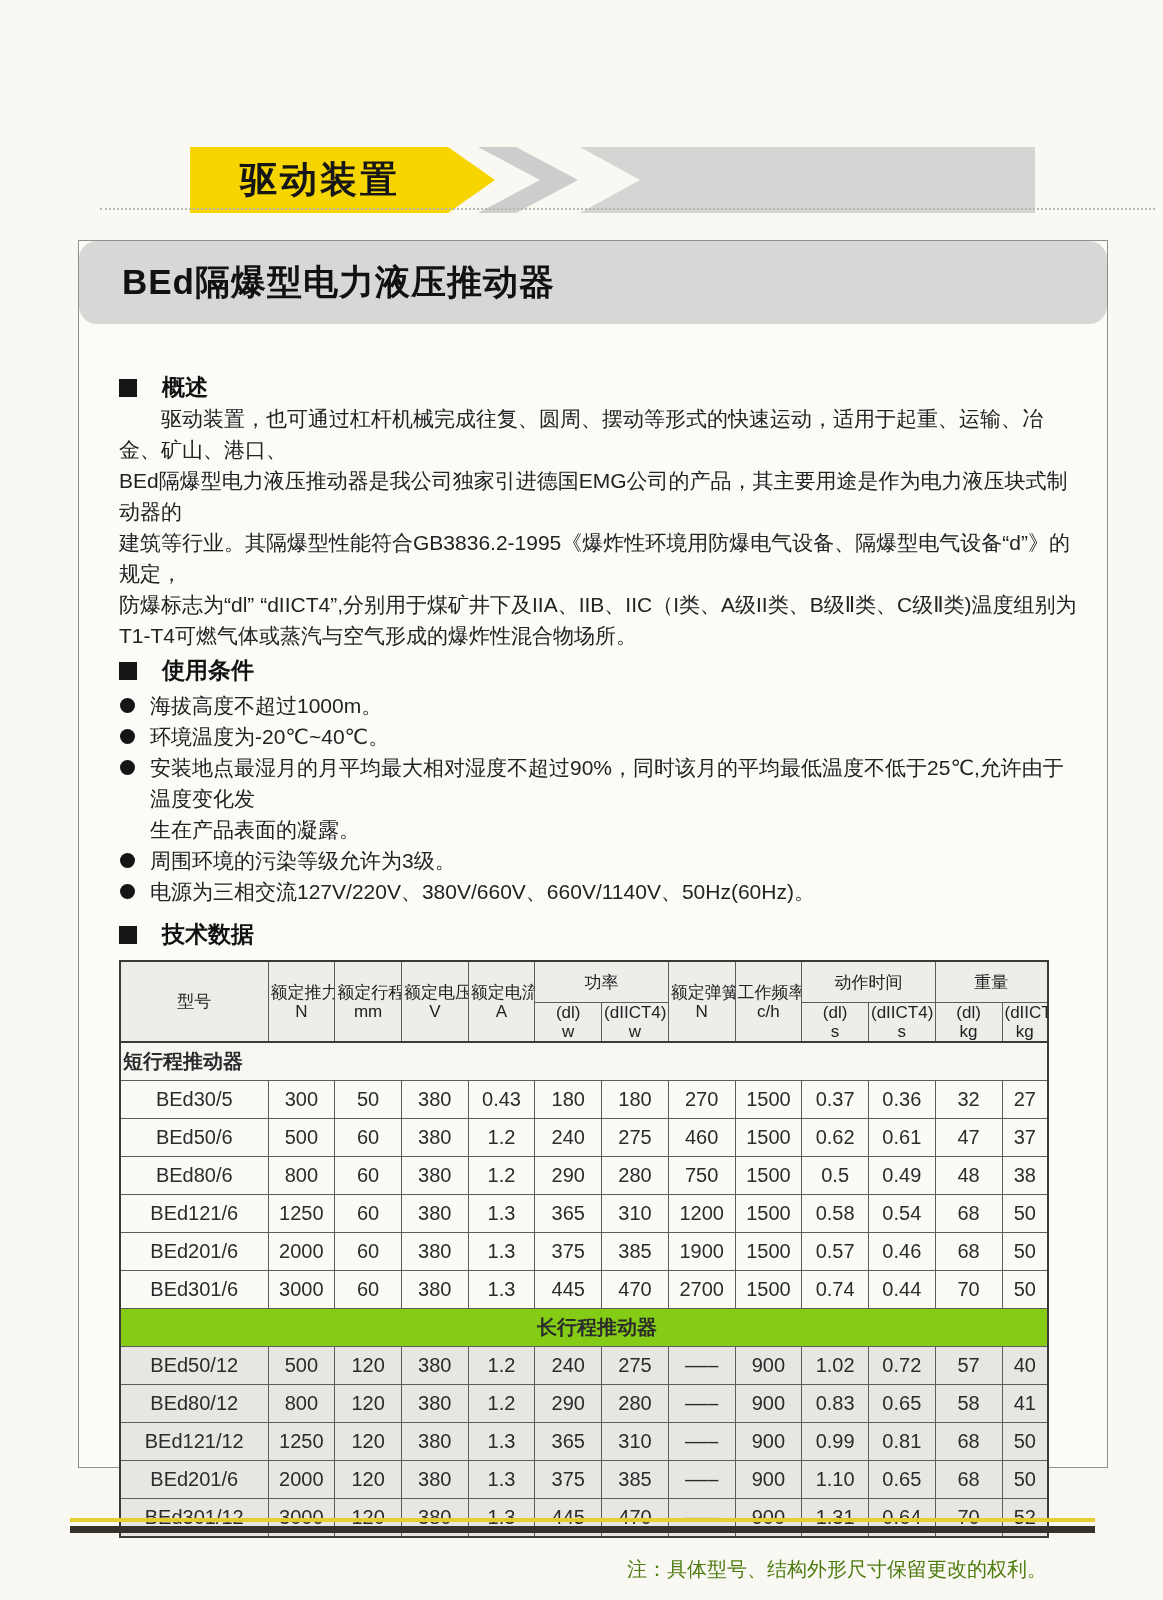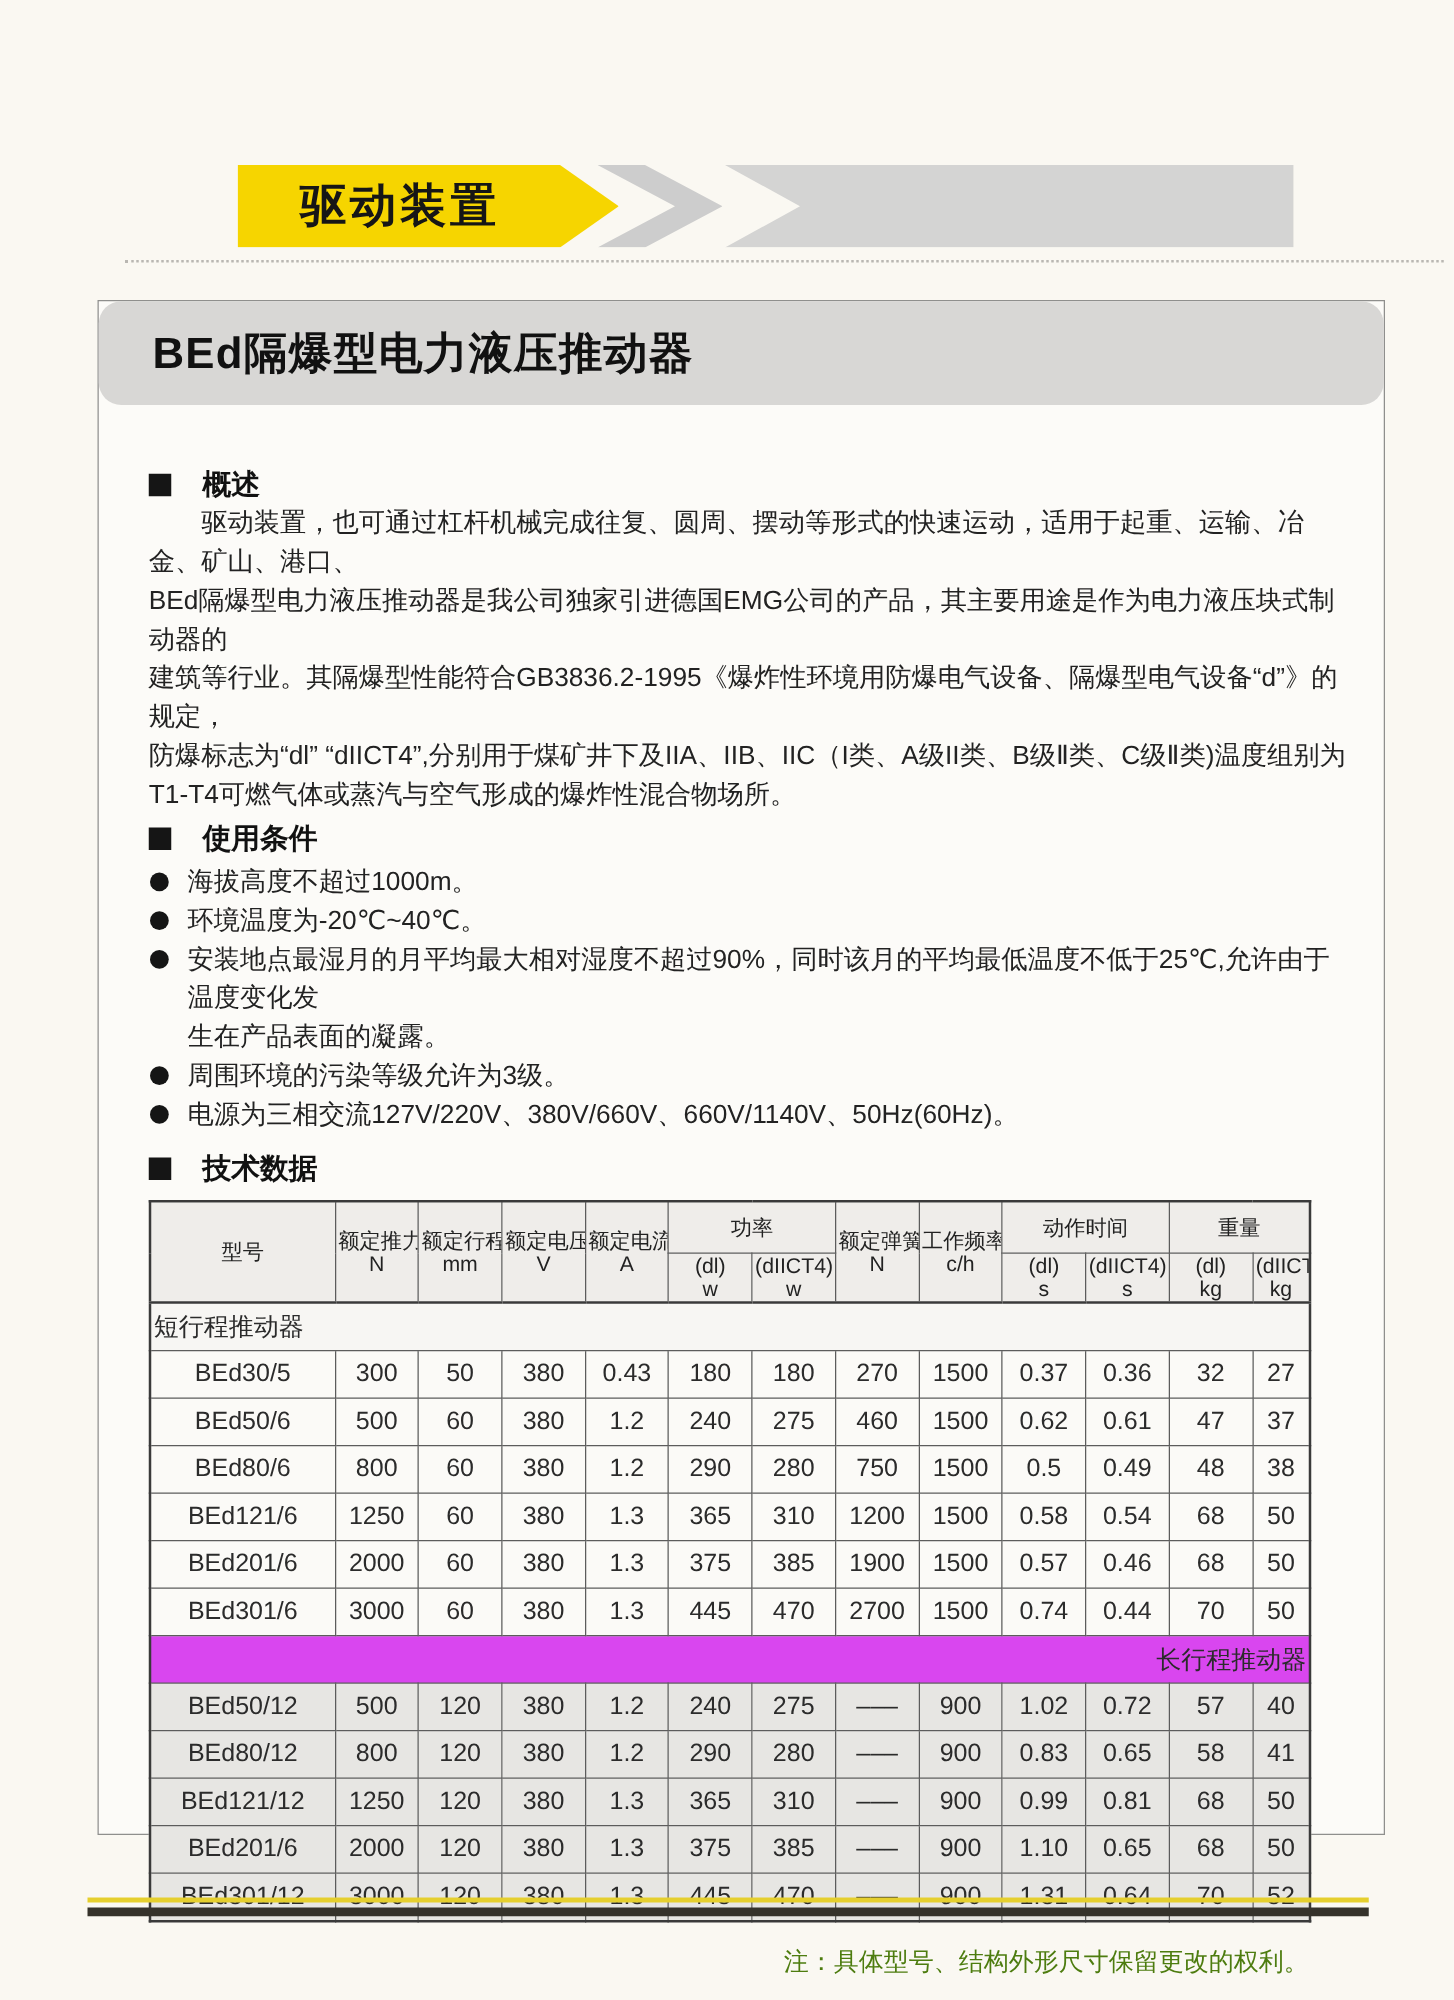--- a/index.html
+++ b/index.html
@@ -7,21 +7,21 @@
     width:1163px;height:1600px;
     background:#faf8f2;
     font-family:"Liberation Sans","DejaVu Sans",sans-serif;
     color:#1c1c1c;
     position:relative;
     overflow:hidden;
   }
   .page{position:absolute;inset:0;}
 
   
-  .banner-row{position:absolute;left:0;top:132px;height:66px;width:100%;}
+  .banner-row{position:absolute;left:0;top:147px;height:66px;width:100%;}
   .banner-yellow{
     position:absolute;left:190px;top:0;width:305px;height:66px;
     background:#f6d500;
     clip-path:polygon(0 0, calc(100% - 47px) 0, 100% 50%, calc(100% - 47px) 100%, 0 100%);
     display:flex;align-items:center;
   }
   .banner-label{
     font-size:37px;font-weight:bold;letter-spacing:3px;color:#161616;
     padding-left:50px;line-height:66px;
   }
@@ -83,22 +83,22 @@
     padding:0 2px;overflow:hidden;white-space:nowrap;
   }
   table.tech thead th{
     background:#efedea;font-weight:normal;font-size:17px;line-height:19px;color:#222;
   }
   table.tech thead tr.hrow1 th{height:40px;}
   table.tech thead tr.hrow2 th{height:36px;}
   table.tech thead th{border-bottom-color:#5c5c5c;}
   table.tech thead tr.hrow2 th, table.tech thead th[rowspan]{border-bottom:2px solid #3a3a3a;}
   table.tech td{font-size:20px;color:#2b2b2b;height:37px;}
-  tr.sec-short td{background:#f7f6f3;text-align:left;font-size:20px;}
-  tr.sec-long td{background:#d946ef;text-align:right;padding-left:28px;font-size:20px;}
+  tr.sec-short td{background:#f7f6f3;text-align:left;font-size:20px;font-weight:bold;}
+  tr.sec-long td{background:#84cc16;text-align:center;padding-left:28px;font-size:20px;font-weight:bold;}
   tr.row-short td{background:#fbfaf7;}
   tr.row-long td{background:#e7e6e3;}
 
   .note-line{margin-top:18px;text-align:right;padding-right:36px;font-size:20px;color:#4d7c0f;}
 
   
   .stripe-yellow{position:absolute;left:70px;top:1518px;width:1025px;height:4px;background:#e5cf2e;}
   .stripe-dark{position:absolute;left:70px;top:1526px;width:1025px;height:7px;background:#35322b;}
 </style>
 </head>

